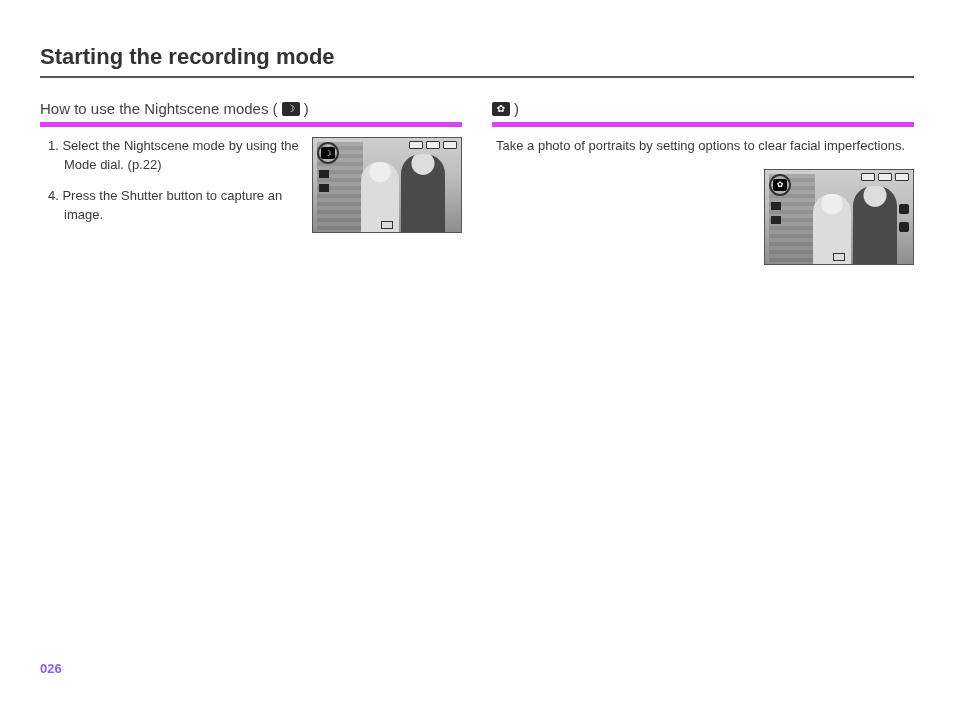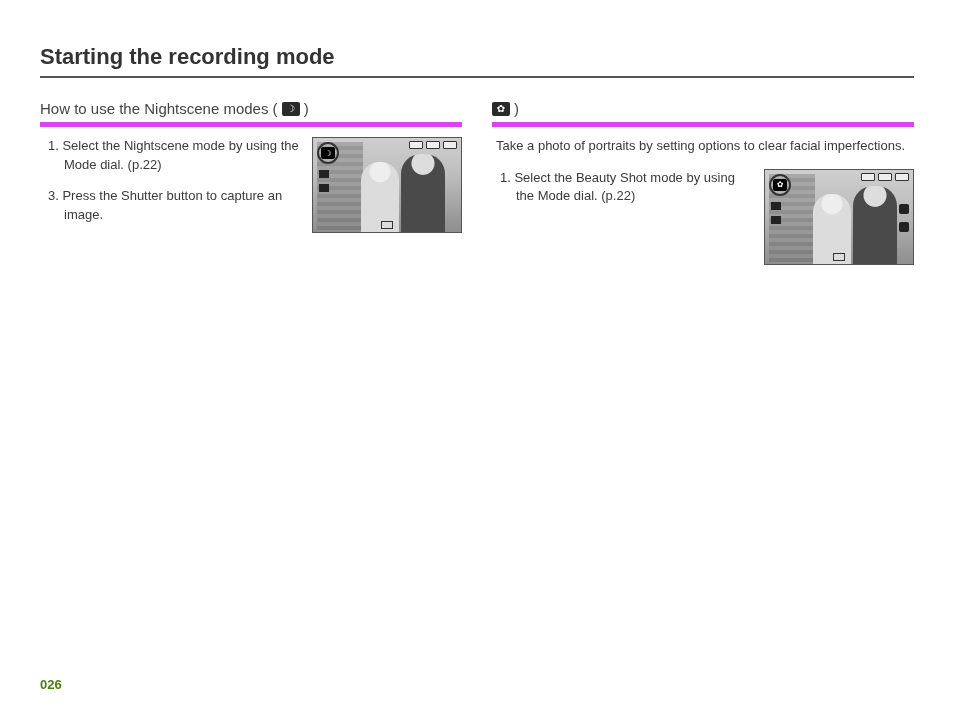--- a/index.html
+++ b/index.html
@@ -20,21 +20,21 @@
   .thumb .person2 { position: absolute; right: 16px; bottom: 0; width: 44px; height: 78px; background: radial-gradient(circle at 50% 12%, #ddd 0 11px, transparent 12px), #4a4a4a; border-radius: 20px 20px 0 0; }
   .thumb .mode-circle { position: absolute; left: 4px; top: 4px; width: 22px; height: 22px; border: 2px solid #333; border-radius: 50%; background: rgba(255,255,255,.15); display: flex; align-items: center; justify-content: center; }
   .thumb .mode-circle .inner { width: 14px; height: 12px; background: #000; border-radius: 2px; display: flex; align-items: center; justify-content: center; color: #fff; font-size: 8px; }
   .thumb .osd-top { position: absolute; top: 3px; right: 4px; display: flex; gap: 3px; }
   .thumb .osd-top span { width: 14px; height: 8px; background: #eee; border: 1px solid #333; border-radius: 1px; }
   .thumb .osd-left { position: absolute; left: 6px; top: 32px; display: flex; flex-direction: column; gap: 6px; }
   .thumb .osd-left span { width: 10px; height: 8px; background: #222; display: block; }
   .thumb .osd-right { position: absolute; right: 4px; top: 34px; display: flex; flex-direction: column; gap: 8px; }
   .thumb .osd-right span { width: 10px; height: 10px; background: #222; border-radius: 2px; display: block; }
   .thumb .osd-bottom { position: absolute; bottom: 3px; left: 50%; transform: translateX(-50%); width: 12px; height: 8px; background: #ddd; border: 1px solid #333; }
-  .pagenum { position: absolute; left: 40px; bottom: 28px; font-size: 13px; font-weight: bold; color: #4d7c0f; }
+  .pagenum { position: absolute; left: 40px; bottom: 44px; font-size: 13px; font-weight: bold; color: #8b5cf6; }
 </style>
 </head>
 <body>
 
 <div class="page">
 
   <h1 class="title">Starting the recording mode</h1>
 
   <div class="cols">
 
@@ -42,21 +42,21 @@
       <div class="subhead">
         <span>How to use the Nightscene modes (</span>
         <span class="icon-box">
             <span>☽</span>
           </span>
         <span>)</span>
       </div>
       <div class="body-row">
         <div class="steps">
           <p class="step">1. Select the Nightscene mode by using the Mode dial. (p.22)</p>
-          <p class="step">3. Press the Shutter button to capture an image.</p>
+          <p class="step">4. Press the Shutter button to capture an image.</p>
         </div>
         <div class="thumb">
           <div class="building"></div>
           <div class="person1"></div>
           <div class="person2"></div>
           <div class="mode-circle">
               <div class="inner">☽</div>
             </div>
           <div class="osd-top">
               <span></span>
@@ -75,21 +75,20 @@
     <div class="col">
       <div class="subhead">
         <span class="icon-box">
             <span>✿</span>
           </span>
         <span>)</span>
       </div>
       <p class="intro">Take a photo of portraits by setting options to clear facial imperfections.</p>
       <div class="body-row">
         <div class="steps">
-          <p class="step">1. Select the Beauty Shot mode by using the Mode dial. (p.22)</p>
         </div>
         <div class="thumb">
           <div class="building"></div>
           <div class="person1"></div>
           <div class="person2"></div>
           <div class="mode-circle">
               <div class="inner">✿</div>
             </div>
           <div class="osd-top">
               <span></span>

